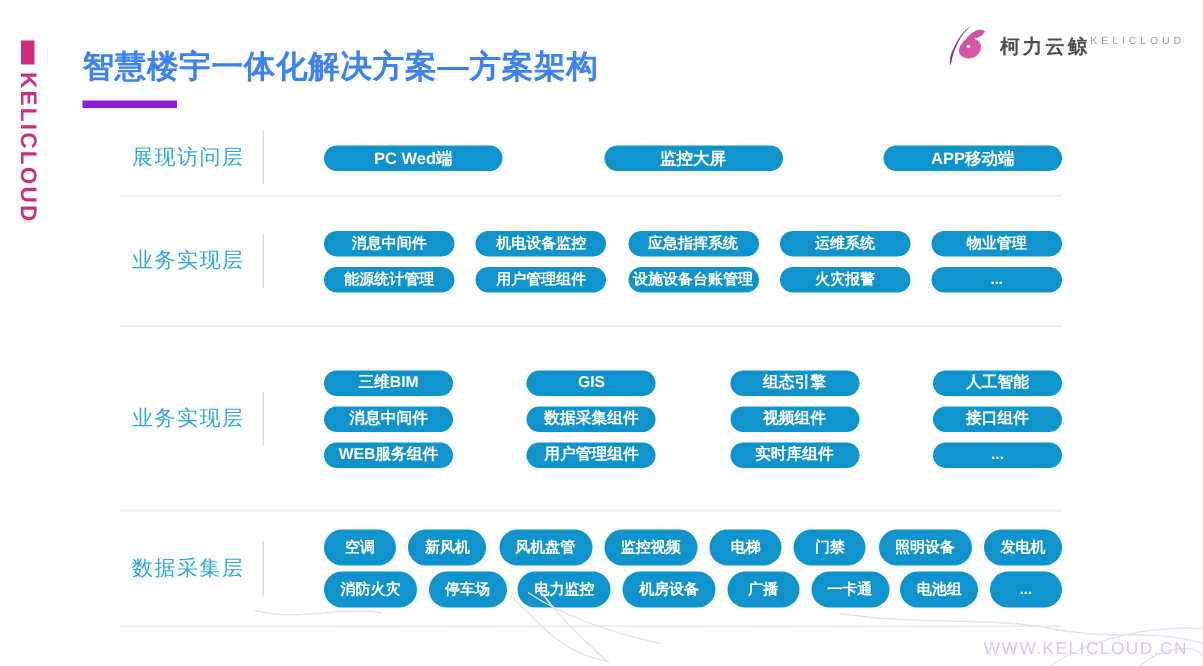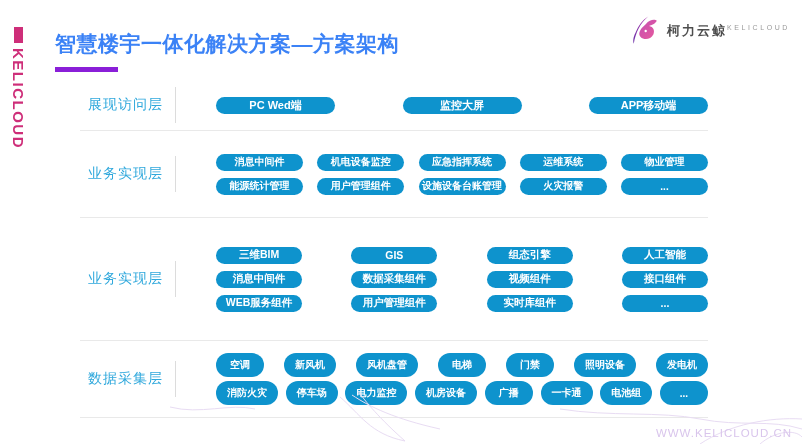--- a/index.html
+++ b/index.html
@@ -164,20 +164,21 @@
     <div class="layer l4">
       <div class="label-col">
         <div class="layer-label">数据采集层</div>
         <div class="vdivider"></div>
       </div>
       <div class="pill-area">
         <div class="pill-row">
           <div class="pill">空调</div>
           <div class="pill">新风机</div>
           <div class="pill">风机盘管</div>
+          <div class="pill">监控视频</div>
           <div class="pill">电梯</div>
           <div class="pill">门禁</div>
           <div class="pill">照明设备</div>
           <div class="pill">发电机</div>
         </div>
         <div class="pill-row">
           <div class="pill">消防火灾</div>
           <div class="pill">停车场</div>
           <div class="pill">电力监控</div>
           <div class="pill">机房设备</div>

